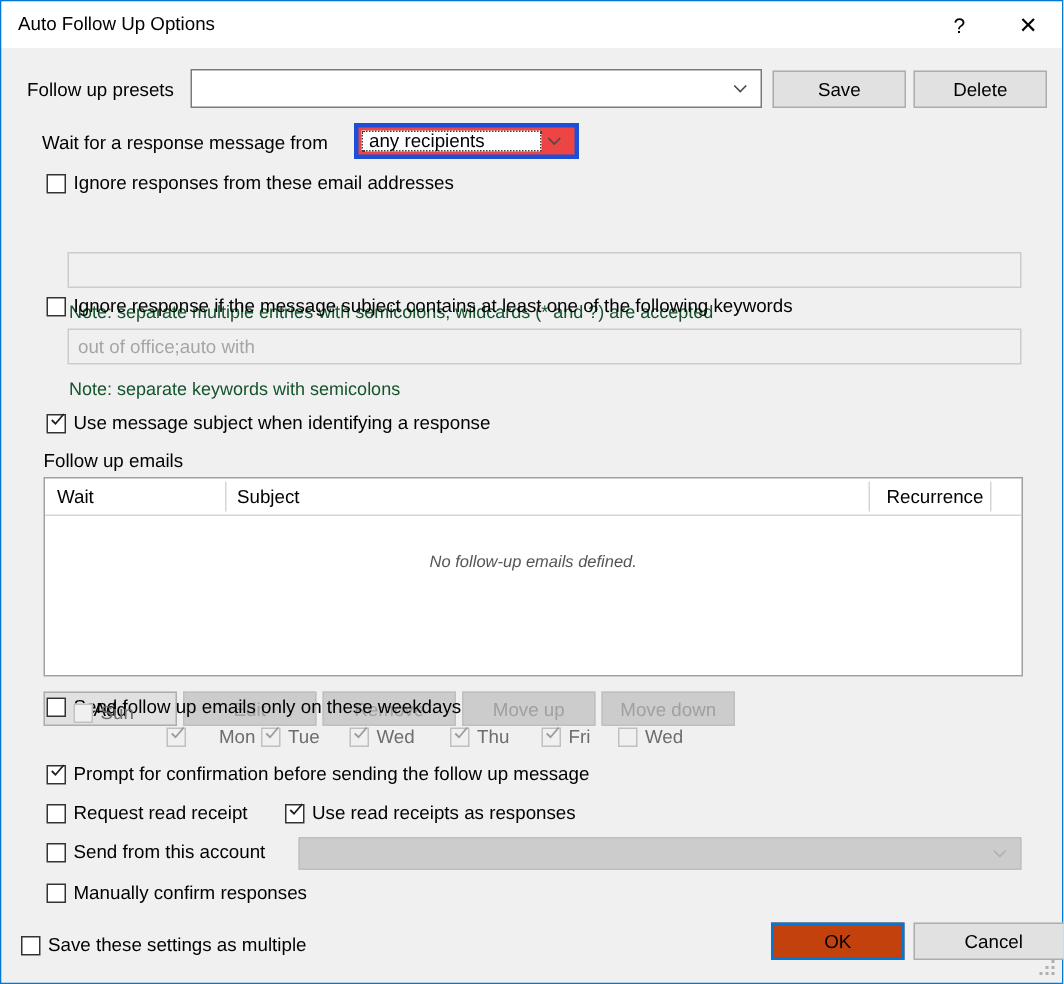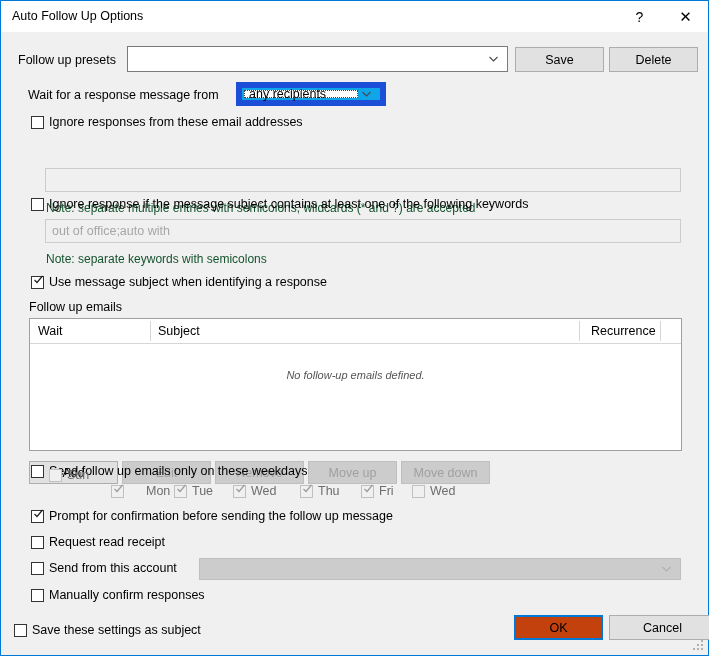--- a/index.html
+++ b/index.html
@@ -102,22 +102,22 @@
     top: 50%;
     transform: translateY(-50%);
     width: 11px;
     height: 11px;
   }
   .combo.disabled {
     background: #cccccc;
     border: 1px solid #bfbfbf;
   }
   .combo.focus-combo {
-    background: #0ea5e9;
-    border: 6px solid #1d4ed8;
+    background: #ef4444;
+    border: 3px solid #1d4ed8;
   }
   .combo .inner-focus {
     position: absolute;
     left: 2px; top: 2px;
     right: 22px; bottom: 2px;
     background: #ffffff;
     border: 1px dotted #404040;
   }
 
   
@@ -412,20 +412,30 @@
             </svg>
         </span>
       </span>
       <span class="cb-label">Prompt for confirmation before sending the follow up message</span>
     </div>
 
     <div class="cb-row" style="left:30px; top:503px;">
       <span class="box"></span>
       <span class="cb-label">Request read receipt</span>
     </div>
+    <div class="cb-row" style="left:189px; top:503px;">
+      <span class="box">
+        <span class="tick">
+          <svg width="11" height="11" viewBox="0 0 11 11">
+              <path d="M1.5 6 L4 8.5 L9.5 2" stroke="#222" stroke-width="1.2" fill="none"></path>
+            </svg>
+        </span>
+      </span>
+      <span class="cb-label">Use read receipts as responses</span>
+    </div>
 
     <div class="cb-row" style="left:30px; top:529px;">
       <span class="box"></span>
       <span class="cb-label">Send from this account</span>
     </div>
     <div class="combo disabled" style="left:198px; top:526px; width:482px; height:22px;">
       <span class="val"></span>
       <span class="arrow">
         <svg width="11" height="11" viewBox="0 0 11 11">
             <path d="M1.5 3.5 L5.5 7.5 L9.5 3.5" stroke="#b0b0b0" stroke-width="1.1" fill="none"></path>
@@ -433,21 +443,21 @@
       </span>
     </div>
 
     <div class="cb-row" style="left:30px; top:556px;">
       <span class="box"></span>
       <span class="cb-label">Manually confirm responses</span>
     </div>
 
     <div class="cb-row" style="left:13px; top:591px;">
       <span class="box"></span>
-      <span class="cb-label">Save these settings as subject</span>
+      <span class="cb-label">Save these settings as multiple</span>
     </div>
     <button class="btn default-btn" style="left:513px; top:583px; width:89px; height:25px;">OK</button>
     <button class="btn" style="left:608px; top:583px; width:107px; height:25px;">Cancel</button>
 
     <div id="grip">
       <i style="left:8px; top:0px;"></i>
       <i style="left:4px; top:4px;"></i>
         <i style="left:8px; top:4px;"></i>
       <i style="left:0px; top:8px;"></i>
         <i style="left:4px; top:8px;"></i>

